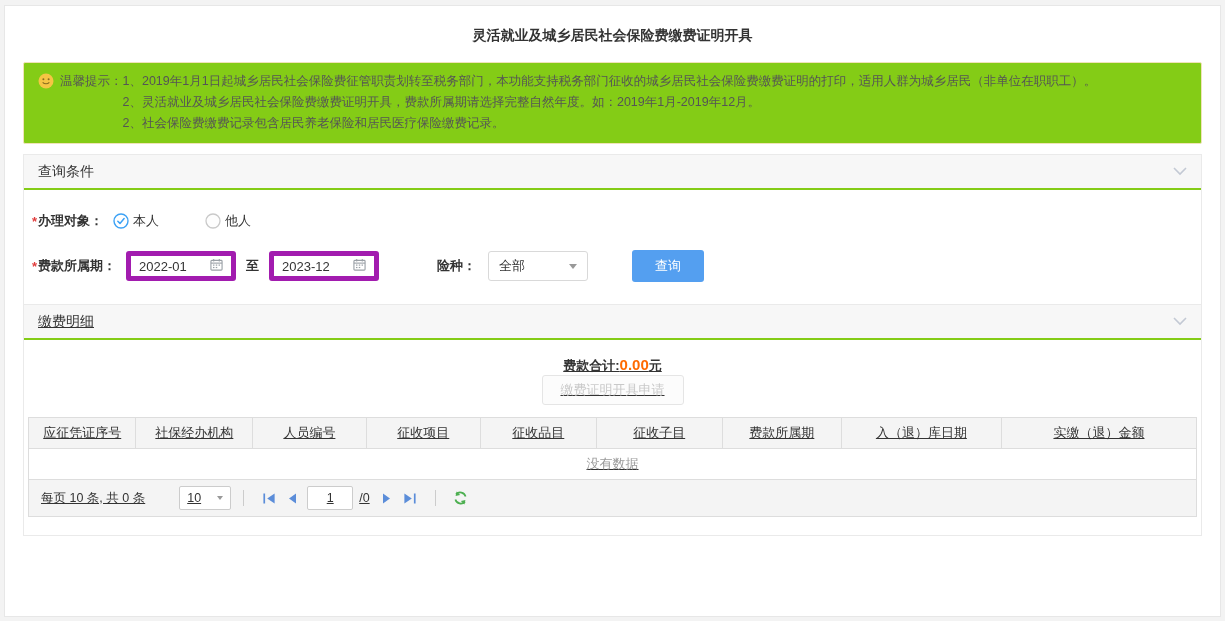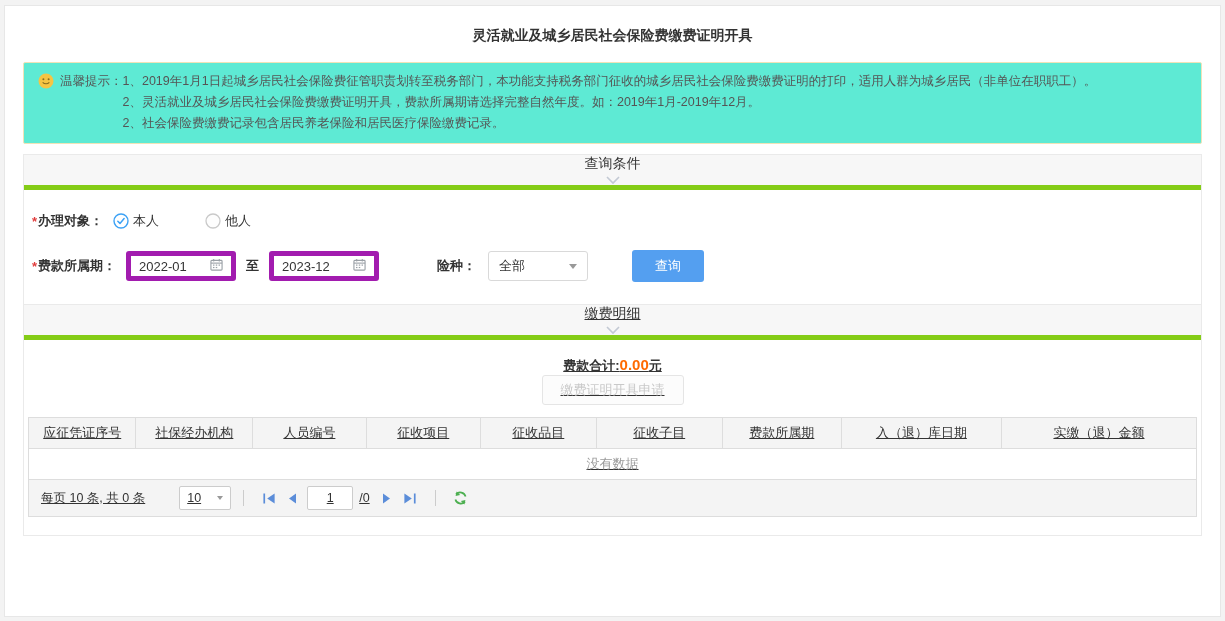--- a/index.html
+++ b/index.html
@@ -4,31 +4,31 @@
 <style>
   * { box-sizing: border-box; margin: 0; padding: 0; }
   html,body { background:#f3f3f3; }
   body { font-family: "Liberation Sans", "DejaVu Sans", sans-serif; color:#333; }
   .viewport { width:1225px; height:621px; overflow:hidden; background:#f3f3f3; }
   .panel { margin:5px 4px 0; height:612px; background:#fff; border:1px solid #e7e7e7; }
 
   .page-title { text-align:center; padding:21px 0 17px; font-size:14px; font-weight:bold; color:#333; }
 
   
-  .tips { margin:0 18px 10px; background:#5eead4; border:1px solid #f0e3b8; border-radius:2px;
+  .tips { margin:0 18px 10px; background:#84cc16; border:1px solid #f0e3b8; border-radius:2px;
           padding:8px 12px 9px; display:flex; align-items:flex-start; font-size:12.5px; color:#555; line-height:21px; }
   .tips .smiley { flex:0 0 auto; margin:2px 6px 0 2px; }
   .tips .tips-label { white-space:nowrap; }
   .tips .tip-lines { flex:1 1 auto; }
 
   
   .section { margin:0 18px; border:1px solid #eaeaea; background:#fff; }
   .section + .section { border-top:none;text-decoration:underline; }
-  .section-header { height:35px; background:#f7f7f7; border-bottom:5px solid #84cc16;
-                    display:flex; align-items:center; justify-content:space-between; padding:0 14px;flex-direction:column; }
+  .section-header { height:35px; background:#f7f7f7; border-bottom:2px solid #84cc16;
+                    display:flex; align-items:center; justify-content:space-between; padding:0 14px; }
   .section-title { font-size:14px; color:#333; }
   .chevron { display:flex; align-items:center; cursor:pointer; }
 
   
   .form-row { display:flex; align-items:center; padding-left:8px; font-size:13px; }
   .form-row.row-1 { padding-top:22px; }
   .form-row.row-2 { padding-top:20px; padding-bottom:22px; }
   .req-star { color:#e03c3c; font-weight:bold; margin-right:1px; }
   .field-label { font-weight:bold; color:#333; }
   .radio-group { display:flex; align-items:center; margin-left:10px; }

